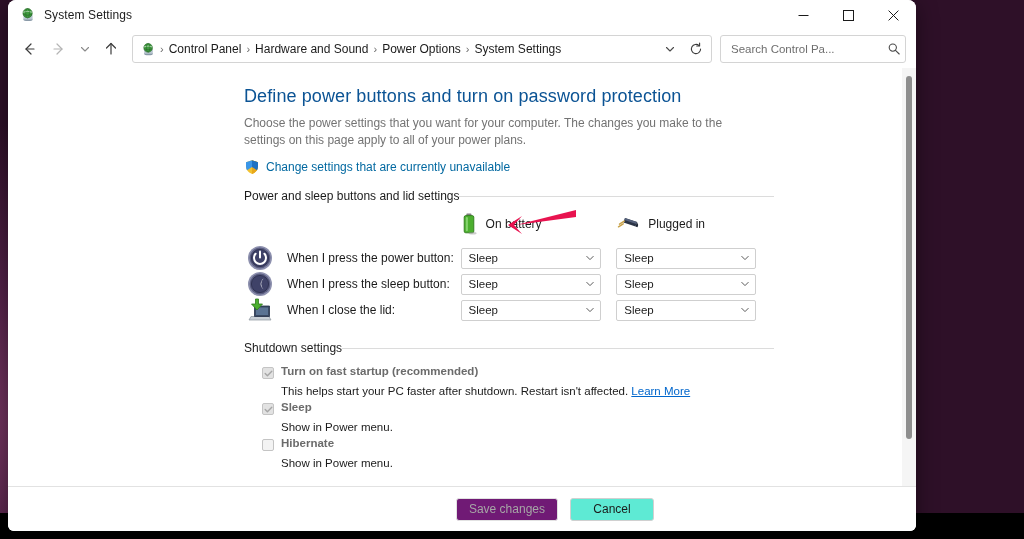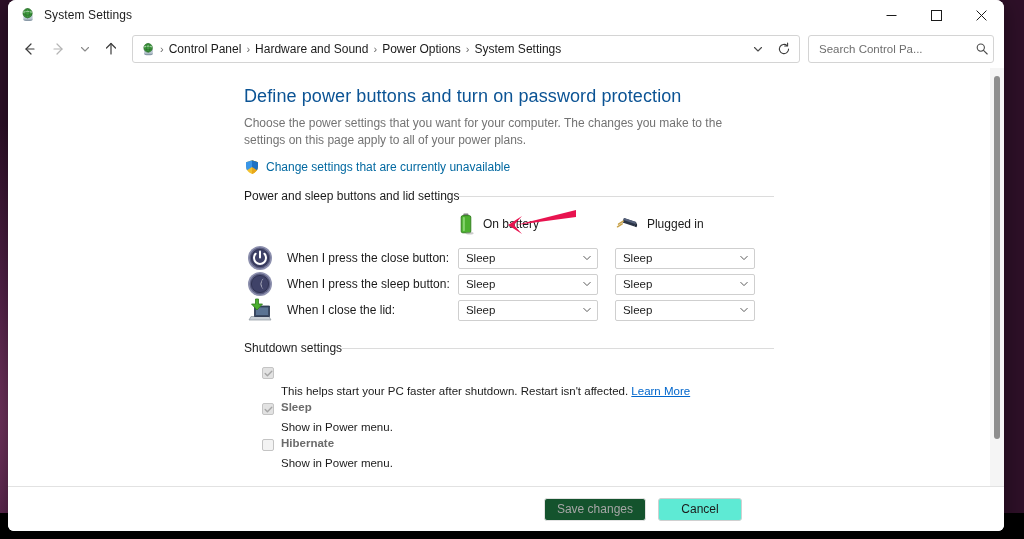--- a/index.html
+++ b/index.html
@@ -23,21 +23,21 @@
   }
   #desktop::after {
     content:"";
     position:absolute; left:0; right:0; bottom:0; height:26px;
     background:#000;
   }
   
   #window {
     position: absolute;
     left: 8px; top: 0px;
-    width: 996px; height: 531px;
+    width: 908px; height: 531px;
     background: #ffffff;
     border-radius: 8px 8px 6px 6px;
     box-shadow: 0 4px 22px rgba(0,0,0,.45);
     overflow: hidden;
     display: flex; flex-direction: column;
   }
   
   .titlebar {
     height: 30px; flex: 0 0 30px;
     display: flex; align-items: center;
@@ -222,21 +222,21 @@
   .btn {
     height: 23px; min-width: 84px;
     border:1px solid #d0d0d0; background:#5eead4;
     border-radius:3px;
     font-size: 12px; color:#1b1b1b;
     display:flex; align-items:center; justify-content:center;
     padding: 0 12px;
     font-family:"Liberation Sans", sans-serif;
   }
   .btn.disabled {
-    color:#a6a6a6; background:#14532d; border-color:#e2e2e2;
+    color:#a6a6a6; background:#701a75; border-color:#e2e2e2;
   }
   
   .arrow-annot {
     position:absolute;
     left: 484px; top: 140px;
     width: 85px; height: 32px;
     pointer-events:none;
   }
 </style>
 </head>
@@ -402,21 +402,21 @@
             <td class="icocell">
               <svg class="row-ico" viewBox="0 0 26 26">
                 <circle cx="13" cy="13" r="12" fill="#8d90ae"></circle>
                 <circle cx="13" cy="13" r="10.4" fill="#5a5d80"></circle>
                 <circle cx="13" cy="13" r="8.6" fill="#3f4268"></circle>
                 <circle cx="13" cy="13" r="8.6" fill="none" stroke="#2a2c4a" stroke-width="0.8"></circle>
                 <path d="M13 6.4 L13 12.6" stroke="#ffffff" stroke-width="2" stroke-linecap="round"></path>
                 <path d="M8.6 8.8 A6 6 0 1 0 17.4 8.8" fill="none" stroke="#ffffff" stroke-width="2" stroke-linecap="round"></path>
               </svg>
             </td>
-            <td class="labelcell">When I press the close button:</td>
+            <td class="labelcell">When I press the power button:</td>
             <td class="selcell">
               <div class="combo">
                 <span>Sleep</span>
                 <svg class="chev" width="10" height="10" viewBox="0 0 10 10">
                   <path d="M1.8 3.4 L5 6.6 L8.2 3.4" fill="none" stroke="#5a5a5a" stroke-width="1" stroke-linecap="round" stroke-linejoin="round"></path>
                 </svg>
               </div>
             </td>
             <td class="sp"></td>
             <td class="selcell">
@@ -496,20 +496,21 @@
         </div>
 
         <div class="chk-block">
 
           <div class="chk-row">
             <span class="cbox checked">
               <svg width="9" height="9" viewBox="0 0 9 9">
                 <path d="M1.2 4.6 L3.4 6.8 L7.8 2.2" fill="none" stroke="#a6a6a6" stroke-width="1.4" stroke-linecap="round" stroke-linejoin="round"></path>
               </svg>
             </span>
+            <span class="chk-label">Turn on fast startup (recommended)</span>
           </div>
           <div class="chk-desc">
             <span>This helps start your PC faster after shutdown. Restart isn't affected.</span>
             <a class="learn" href="#">Learn More</a>
           </div>
 
           <div class="chk-row">
             <span class="cbox checked">
               <svg width="9" height="9" viewBox="0 0 9 9">
                 <path d="M1.2 4.6 L3.4 6.8 L7.8 2.2" fill="none" stroke="#a6a6a6" stroke-width="1.4" stroke-linecap="round" stroke-linejoin="round"></path>

